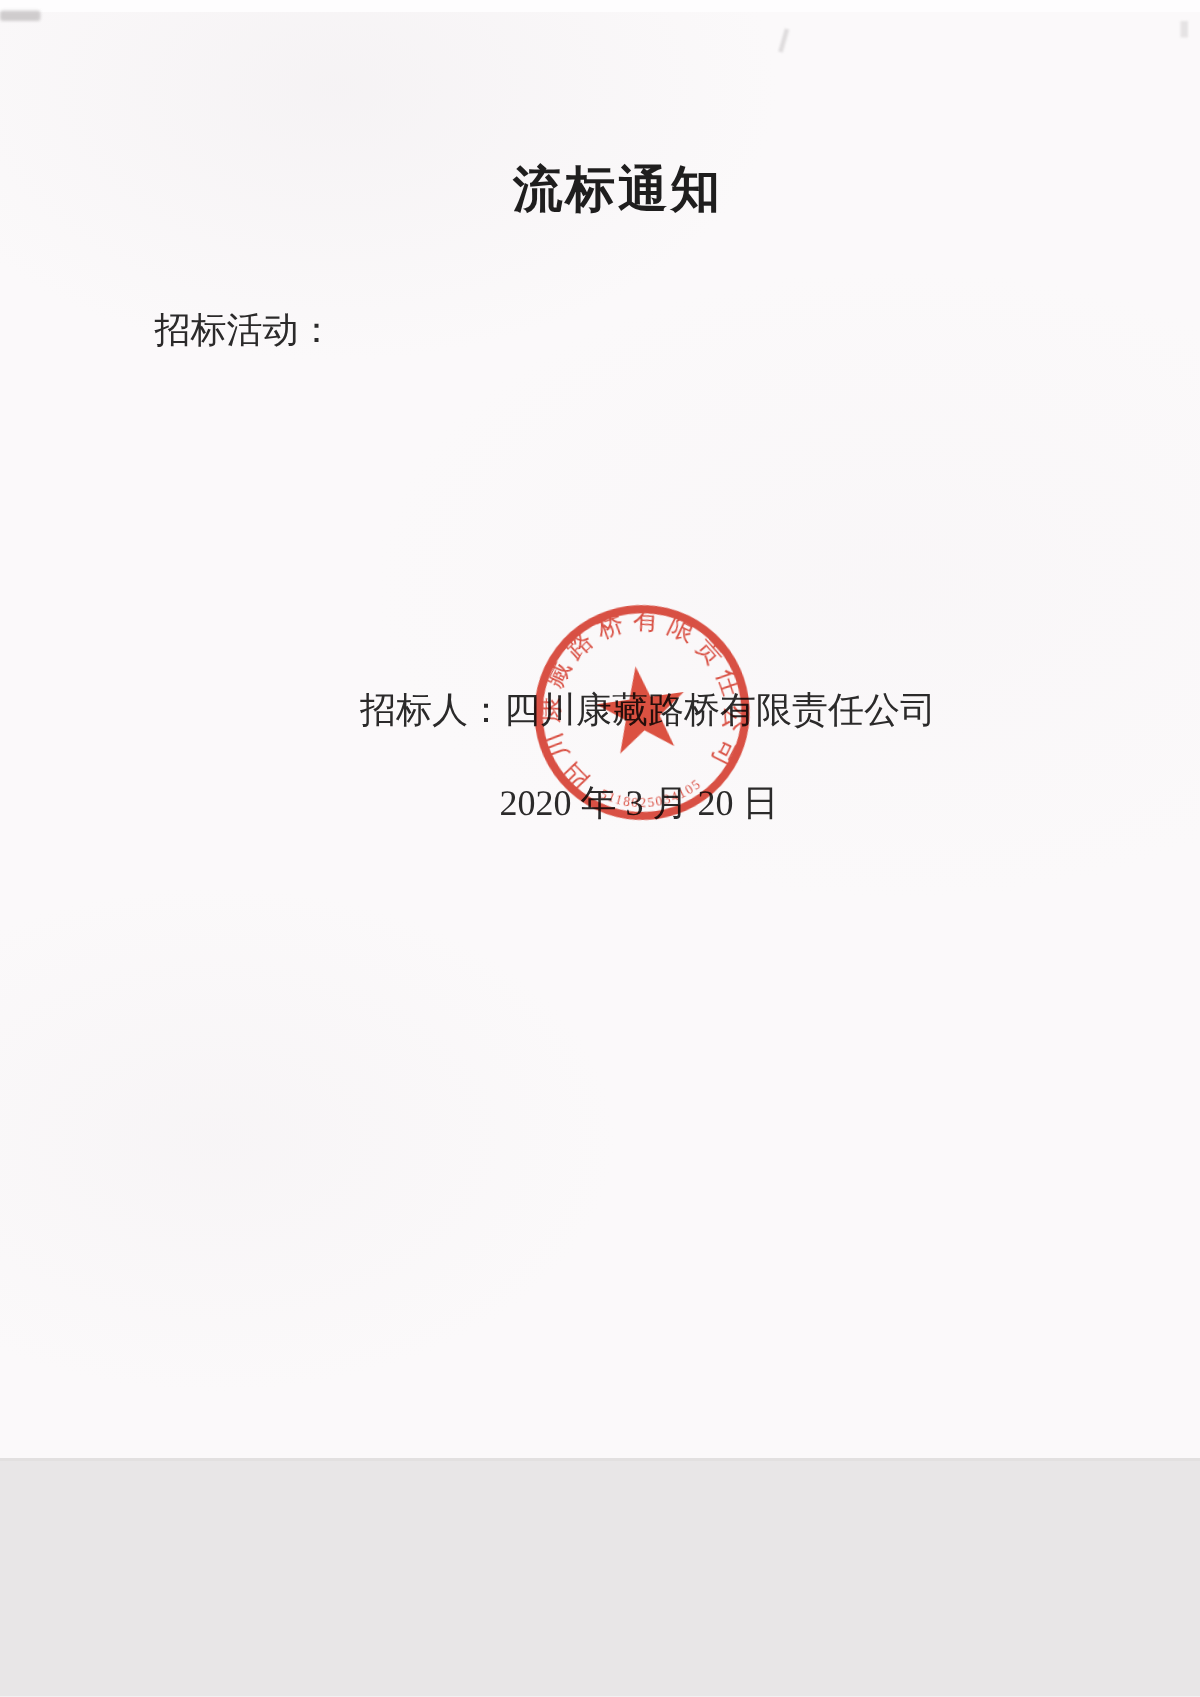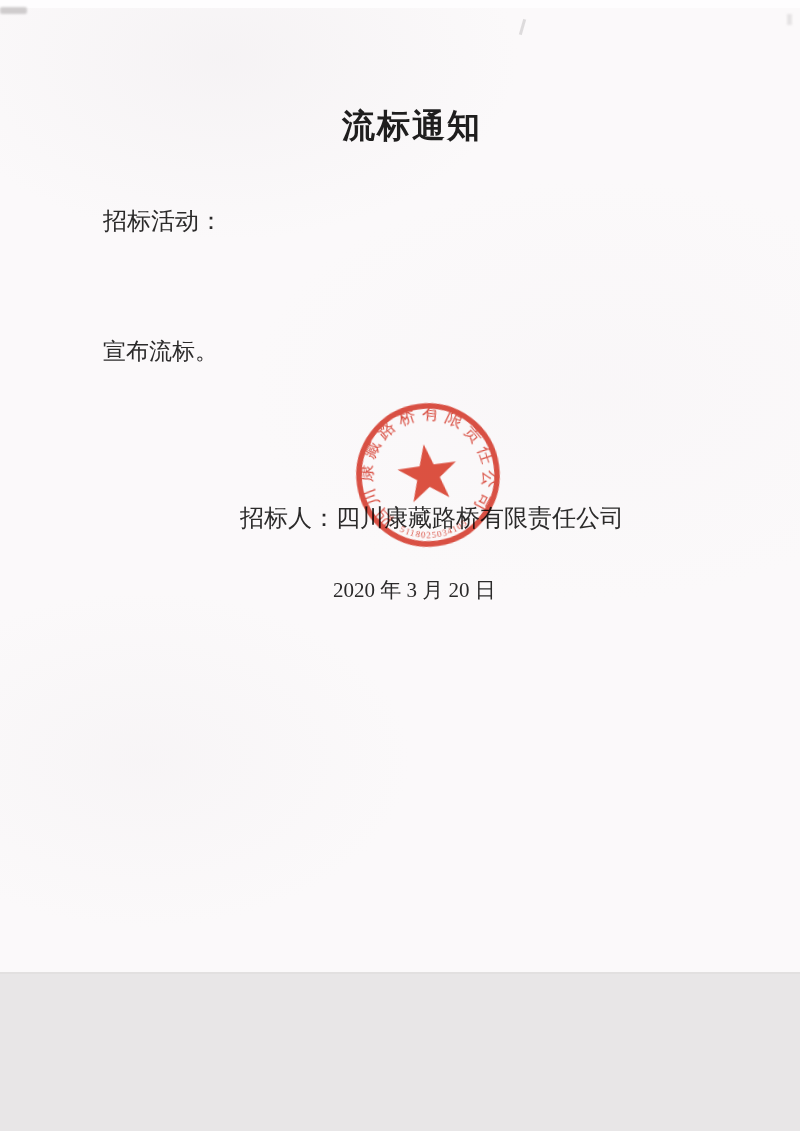--- a/index.html
+++ b/index.html
@@ -43,25 +43,25 @@
   }
   .body-line {
     position: absolute; left: 103px; width: 640px;
     font-size: 23px; line-height: 29px; white-space: nowrap;
   }
   .line-1 { top: 251px; padding-left: 46px; }
   .line-2 { top: 294px; }
   .line-3 { top: 337px; }
   .signature {
     position: absolute; left: 240px; top: 459px;
-    font-size: 24px; line-height: 31px; z-index: 2; margin-top: 44px;
+    font-size: 24px; line-height: 31px; z-index: 2;
   }
   .doc-date {
-    position: absolute; left: 333px; top: 576px;
-    font-size: 21px; line-height: 28px; z-index: 2;
+    position: absolute; left: 333px; top: 522px;
+    font-size: 24px; line-height: 28px; z-index: 2;
   }
 
   .seal {
     position: absolute; left: 339px; top: 386px;
     width: 178px; height: 178px;
     transform: rotate(-8deg);
     mix-blend-mode: multiply;
     opacity: .88;
     z-index: 3;
     filter: blur(.3px);
@@ -78,21 +78,20 @@
   <div class="top-band"></div>
   <div class="smudge-tl"></div>
   <div class="smudge-mid"></div>
   <div class="smudge-tr"></div>
   <div class="bottom-edge"></div>
 
   <div class="doc-title">流标通知</div>
 
   <div class="salutation">招标活动：</div>
 
-  <div class="body-line line-3">宣布流标。</div>
 
   <div class="signature">招标人：四川康藏路桥有限责任公司</div>
 
   <div class="doc-date">2020 年 3 月 20 日</div>
 
   <svg class="seal" viewBox="0 0 178 178" aria-hidden="true">
     <defs>
       <path id="sealArcTop" d="M 49.4 128.6 A 56 56 0 1 1 128.6 128.6" fill="none"></path>
       <path id="sealArcBottom" d="M 52.9 140.6 A 63 63 0 0 0 125.1 140.6" fill="none"></path>
     </defs>

